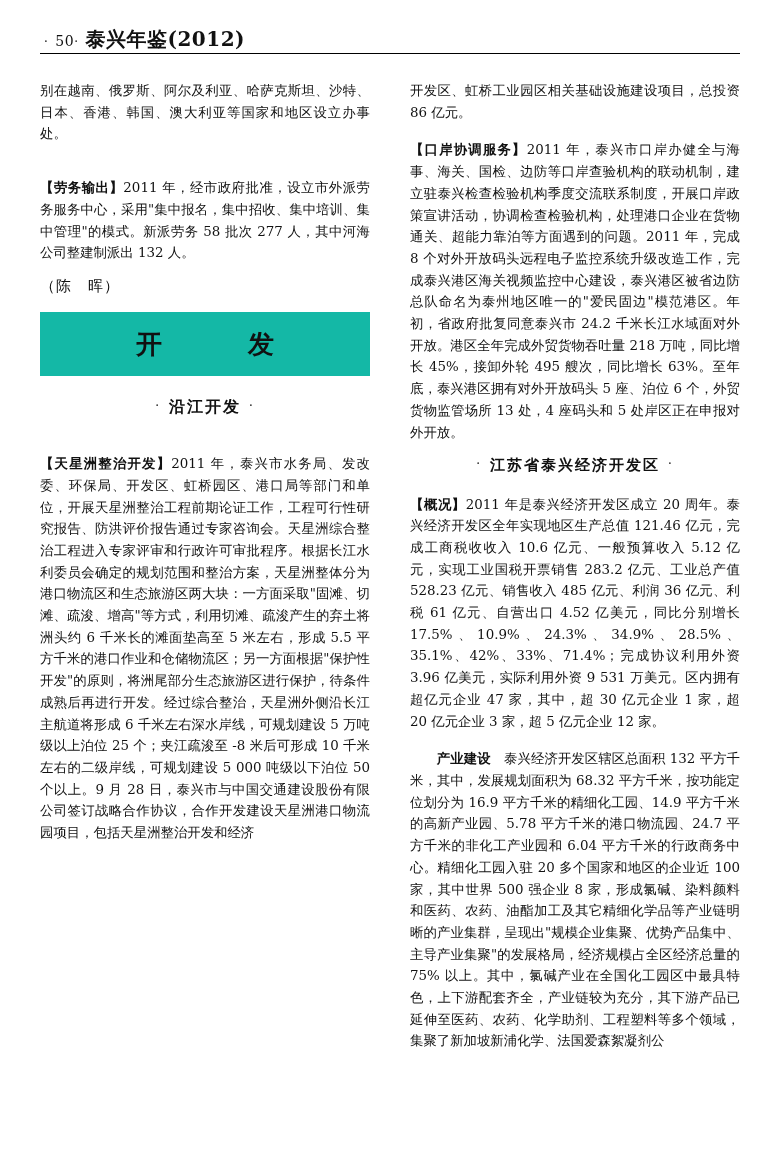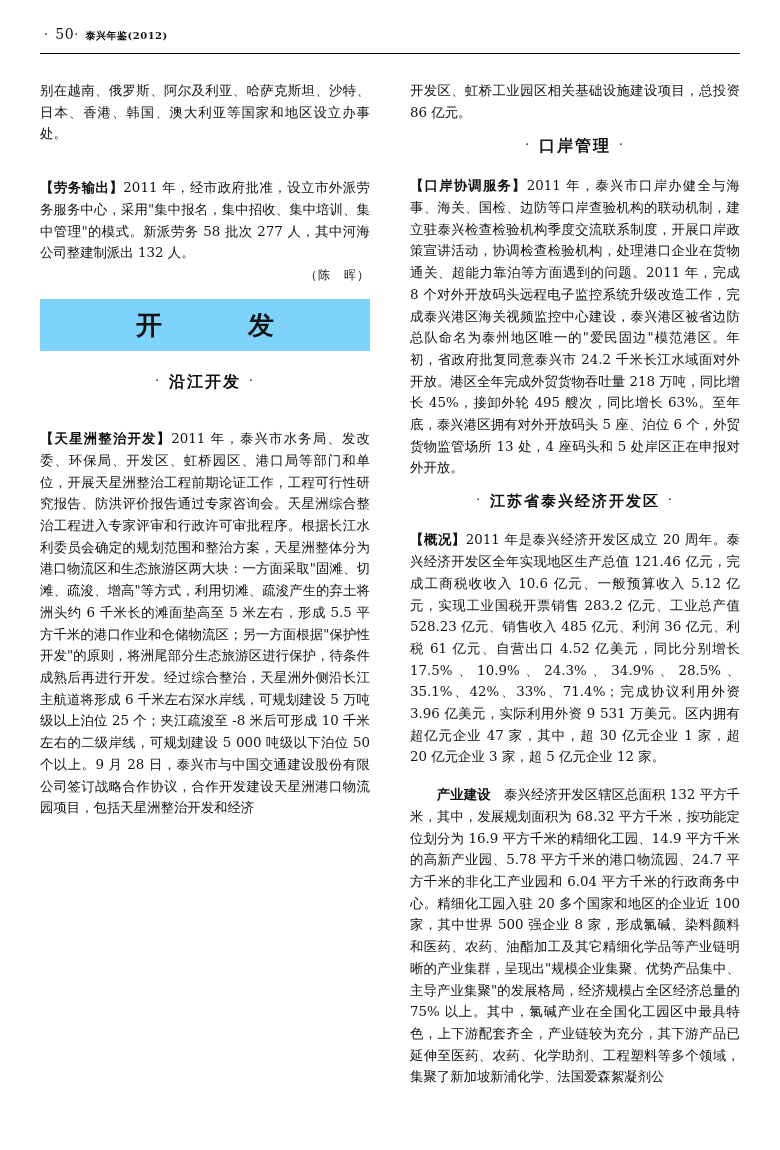--- a/index.html
+++ b/index.html
@@ -38,21 +38,21 @@
   }
   .header .pageno {
     font-size: 14px;
   }
   .header .dot2 {
     font-size: 12px;
     margin-right: 7px;
   }
   .header .title {
     font-weight: bold;
-    font-size: 10px;
+    font-size: 20px;
   }
   .rule {
     border-top: 1.2px solid #000;
     margin-top: 5px;
     margin-bottom: 10px;
   }
   
   .columns {
     display: flex;
     height: 1045px;
@@ -69,22 +69,22 @@
     margin: 16px 0 0.15em 0;
     text-indent: 0;
   }
   p.indent { text-indent: 2em; }
   .lead {
     font-weight: bold;
   }
   .para-gap { height: 7px; }
   
   .banner {
-    background: #7dd3fc;
-    height: 52px;
+    background: #14b8a6;
+    height: 64px;
     margin: 14px 0 18px 0;
     display: flex;
     align-items: center;
     justify-content: center;
   }
   .banner span {
     font-size: 26px;
     font-weight: bold;
     letter-spacing: 30px;
     text-indent: 30px;
@@ -102,23 +102,23 @@
     font-size: 12px;
     vertical-align: 2px;
     margin: 0 8px;
     font-weight: normal;
   }
   .subhead.small {
     font-size: 15px;
   }
   
   .sig {
-    text-align: right;
-    font-size: 12px;
-    margin-top: 2px;
+    text-align: left;
+    font-size: 15px;
+    margin-top: 10px;
     margin-bottom: 2px;
     letter-spacing: 1px;
   }
 </style>
 </head>
 <body>
 
 <div class="page">
 
   <div class="header">
@@ -157,23 +157,20 @@
       <p>
         <span class="lead">【天星洲整治开发】</span><span>2011 年，泰兴市水务局、发改委、环保局、开发区、虹桥园区、港口局等部门和单位，开展天星洲整治工程前期论证工作，工程可行性研究报告、防洪评价报告通过专家咨询会。天星洲综合整治工程进入专家评审和行政许可审批程序。根据长江水利委员会确定的规划范围和整治方案，天星洲整体分为港口物流区和生态旅游区两大块：一方面采取"固滩、切滩、疏浚、增高"等方式，利用切滩、疏浚产生的弃土将洲头约 6 千米长的滩面垫高至 5 米左右，形成 5.5 平方千米的港口作业和仓储物流区；另一方面根据"保护性开发"的原则，将洲尾部分生态旅游区进行保护，待条件成熟后再进行开发。经过综合整治，天星洲外侧沿长江主航道将形成 6 千米左右深水岸线，可规划建设 5 万吨级以上泊位 25 个；夹江疏浚至 -8 米后可形成 10 千米左右的二级岸线，可规划建设 5 000 吨级以下泊位 50 个以上。9 月 28 日，泰兴市与中国交通建设股份有限公司签订战略合作协议，合作开发建设天星洲港口物流园项目，包括天星洲整治开发和经济</span>
       </p>
 
     </div>
 
     <div class="col right">
 
       <p>开发区、虹桥工业园区相关基础设施建设项目，总投资 86 亿元。</p>
 
-      <div class="subhead">
-        <span class="bullet">·</span><span>口岸管理</span><span class="bullet">·</span>
-      </div>
 
       <p>
         <span class="lead">【口岸协调服务】</span><span>2011 年，泰兴市口岸办健全与海事、海关、国检、边防等口岸查验机构的联动机制，建立驻泰兴检查检验机构季度交流联系制度，开展口岸政策宣讲活动，协调检查检验机构，处理港口企业在货物通关、超能力靠泊等方面遇到的问题。2011 年，完成 8 个对外开放码头远程电子监控系统升级改造工作，完成泰兴港区海关视频监控中心建设，泰兴港区被省边防总队命名为泰州地区唯一的"爱民固边"模范港区。年初，省政府批复同意泰兴市 24.2 千米长江水域面对外开放。港区全年完成外贸货物吞吐量 218 万吨，同比增长 45%，接卸外轮 495 艘次，同比增长 63%。至年底，泰兴港区拥有对外开放码头 5 座、泊位 6 个，外贸货物监管场所 13 处，4 座码头和 5 处岸区正在申报对外开放。</span>
       </p>
 
 
       <div class="subhead small">
         <span class="bullet">·</span><span>江苏省泰兴经济开发区</span><span class="bullet">·</span>
       </div>
 

